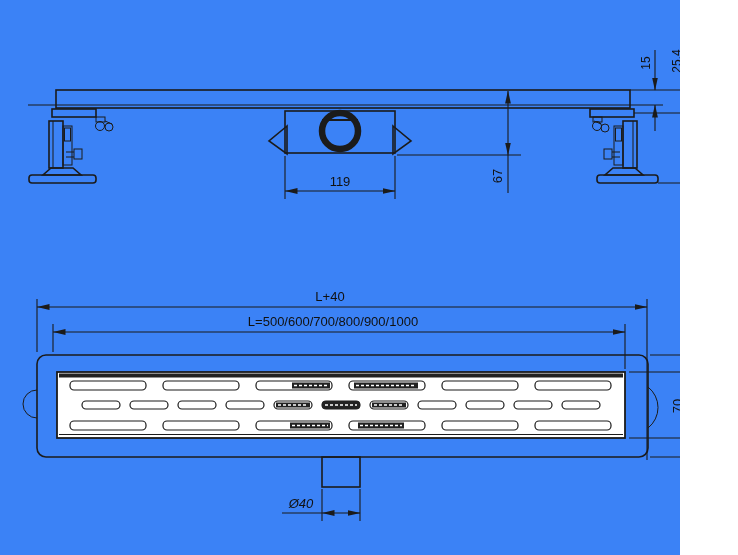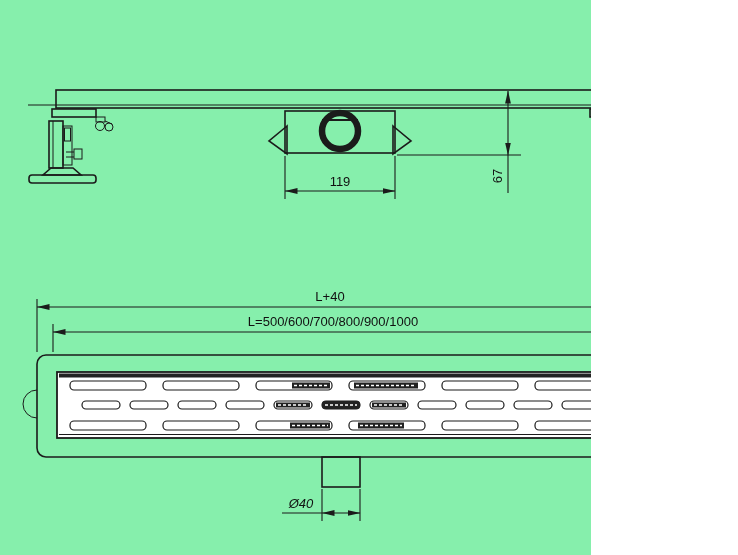--- a/index.html
+++ b/index.html
@@ -1,16 +1,16 @@
 <!DOCTYPE html>
 <html><head>
 <meta charset="utf-8">
 <style>
   html,body{margin:0;padding:0;background:#ffffff;}
-  .canvas{position:relative;width:591px;height:555px;background:#86efac;overflow:hidden;
+  .canvas{position:relative;width:680px;height:555px;background:#3b82f6;overflow:hidden;
           font-family:"Liberation Sans", sans-serif;}
   svg{display:block;}
   .ln{stroke:#1b1b1b;stroke-width:1.6;fill:none;}
   .thin{stroke:#1b1b1b;stroke-width:1;fill:none;}
   .dim{stroke:#1b1b1b;stroke-width:1.1;fill:none;}
   .dimtxt{fill:#111;font-size:13px;font-family:"Liberation Sans",sans-serif;}
   .dimtxt-sm{fill:#111;font-size:12px;font-family:"Liberation Sans",sans-serif;}
   .dark{fill:#222;stroke:none;}
   .dash{stroke:#fff;stroke-width:1.4;stroke-dasharray:3 2;fill:none;}
 </style>

